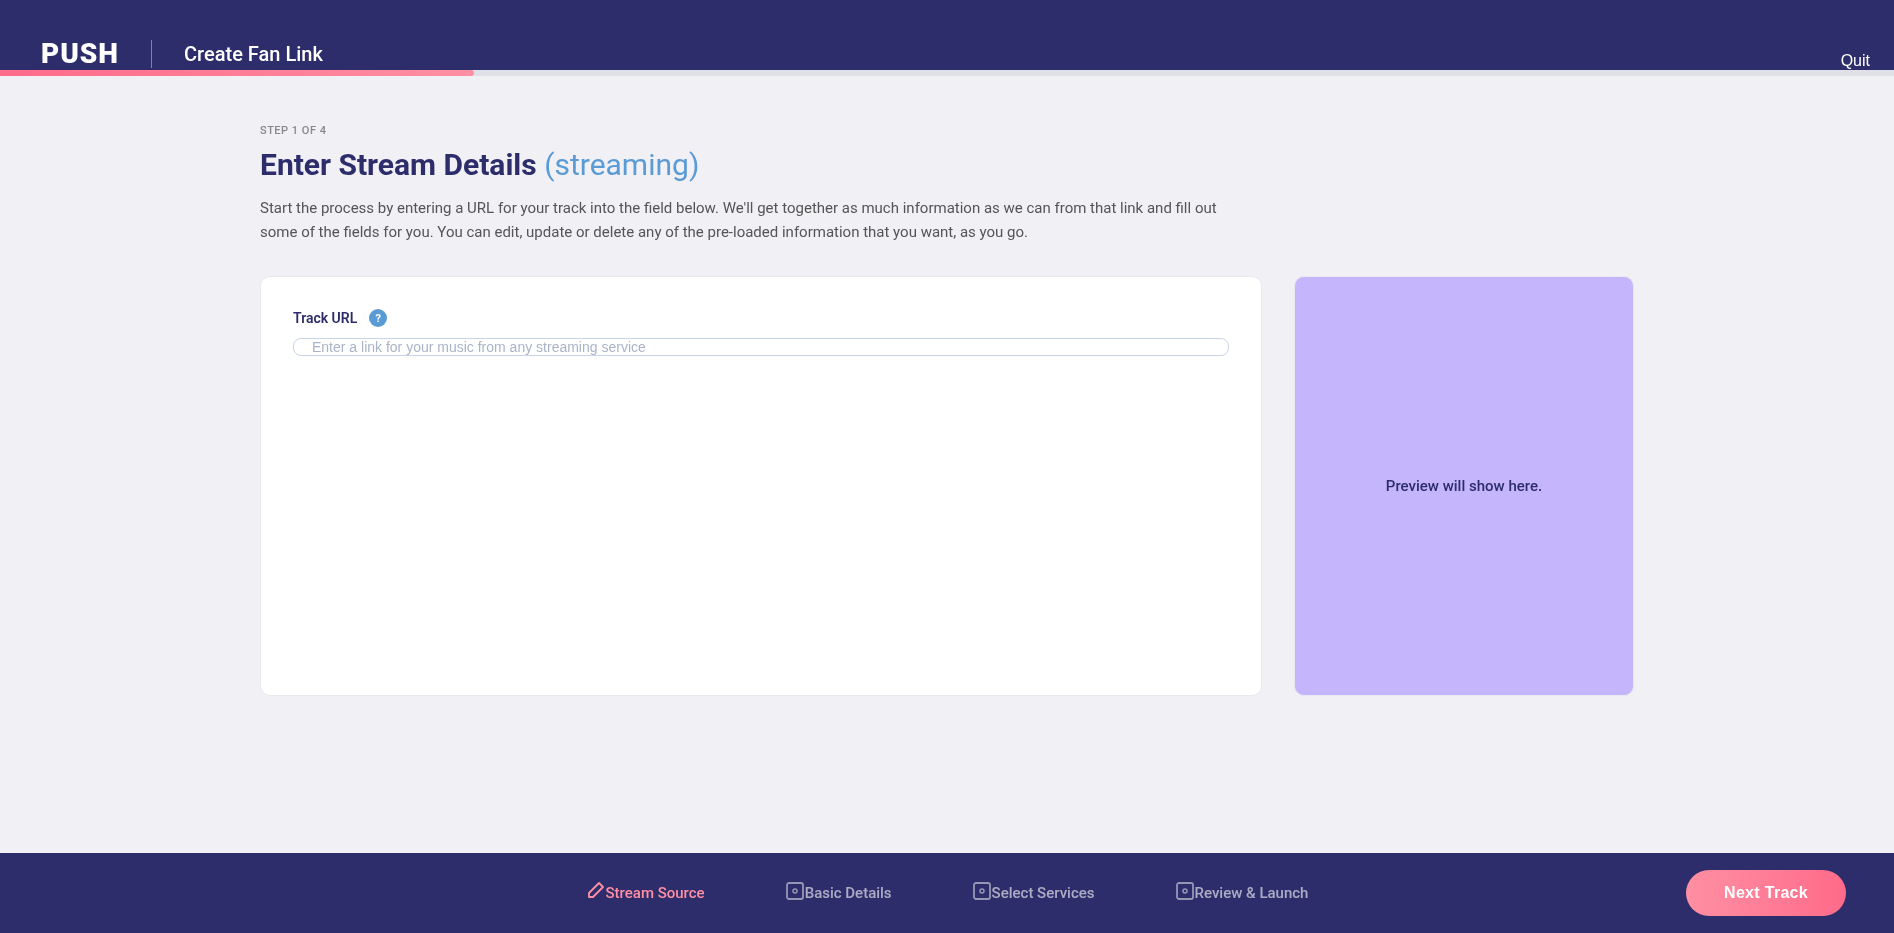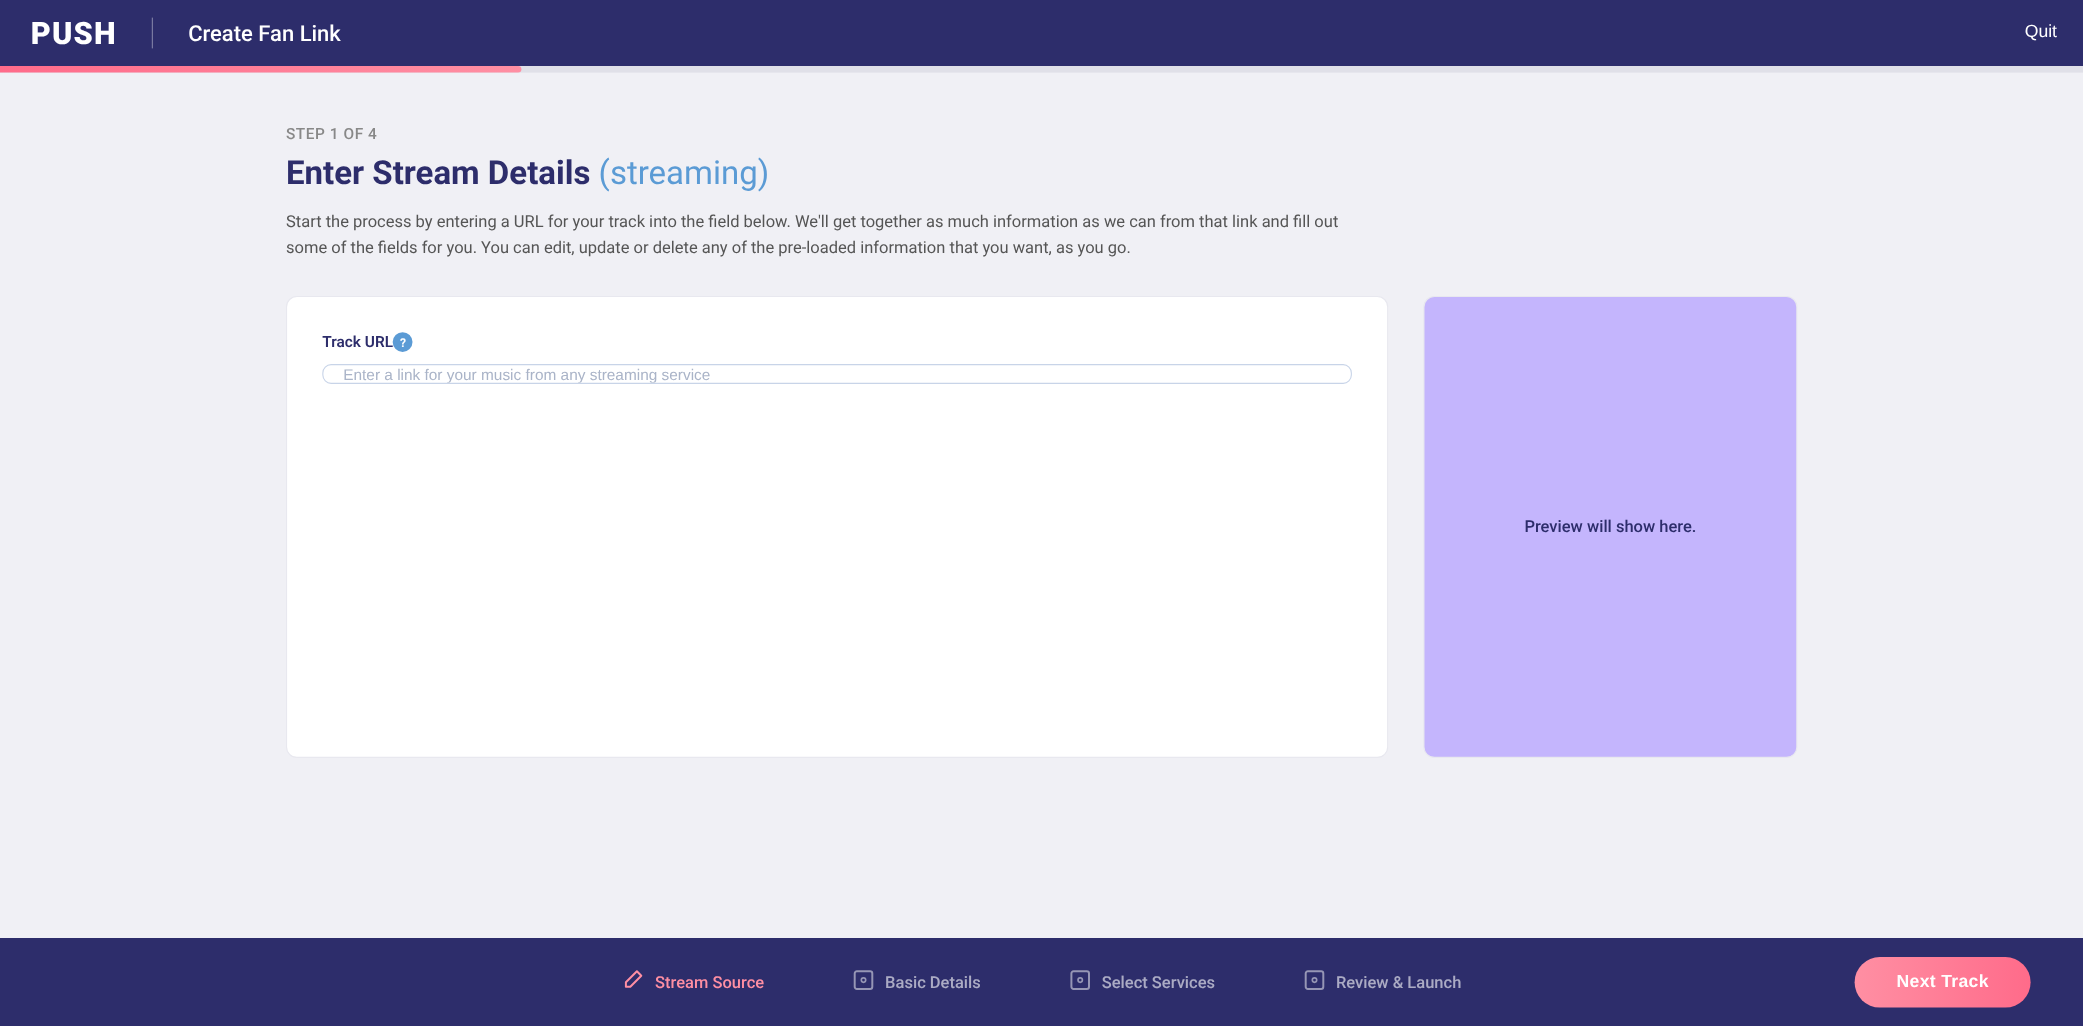--- a/index.html
+++ b/index.html
@@ -12,24 +12,24 @@
       font-family: -apple-system, BlinkMacSystemFont, 'Segoe UI', Roboto, sans-serif;
       background-color: #f0f0f5;
       width: 1894px;
       min-height: 933px;
       overflow-x: hidden;
     }
 
     
     .header {
       background-color: #2d2d6b;
-      height: 60px;
-      display: flex;
-      align-items: center;
-      padding: 0 28px;
+      height: 70px;
+      display: flex;
+      align-items: flex-end;
+      padding: 0 41px;
       position: relative;
     }
 
     .header-logo {
       display: flex;
       align-items: center;
       gap: 16px;
     }
 
     .logo-text {
@@ -81,21 +81,21 @@
       padding: 48px 0 0 0;
       display: flex;
       flex-direction: column;
       align-items: flex-start;
       padding-left: 260px;
       padding-right: 260px;
     }
 
     .step-label {
       color: #888;
-      font-size: 14px;
+      font-size: 11px;
       font-weight: 500;
       letter-spacing: 0.5px;
       text-transform: uppercase;
       margin-bottom: 10px;
     }
 
     .page-heading {
       font-size: 30px;
       font-weight: 700;
       color: #2d2d6b;
@@ -127,21 +127,21 @@
       border-radius: 10px;
       padding: 32px;
       flex: 1;
       min-height: 420px;
       border: 1px solid #e8e8ef;
     }
 
     .field-label {
       display: flex;
       align-items: center;
-      gap: 0;
+      gap: 12px;
       font-size: 14px;
       font-weight: 600;
       color: #2d2d6b;
       margin-bottom: 10px;
     }
 
     .help-icon {
       width: 18px;
       height: 18px;
       background-color: #5b9bd5;
@@ -204,21 +204,20 @@
 
     .footer-steps {
       display: flex;
       align-items: center;
       gap: 0;
     }
 
     .footer-step {
       display: flex;
       align-items: center;
-      gap: 10px;
       padding: 0 40px;
       color: rgba(255,255,255,0.6);
       font-size: 15px;
       font-weight: 500;
       cursor: pointer;
     }
 
     .footer-step.active {
       color: #ff8fa3;
     }

